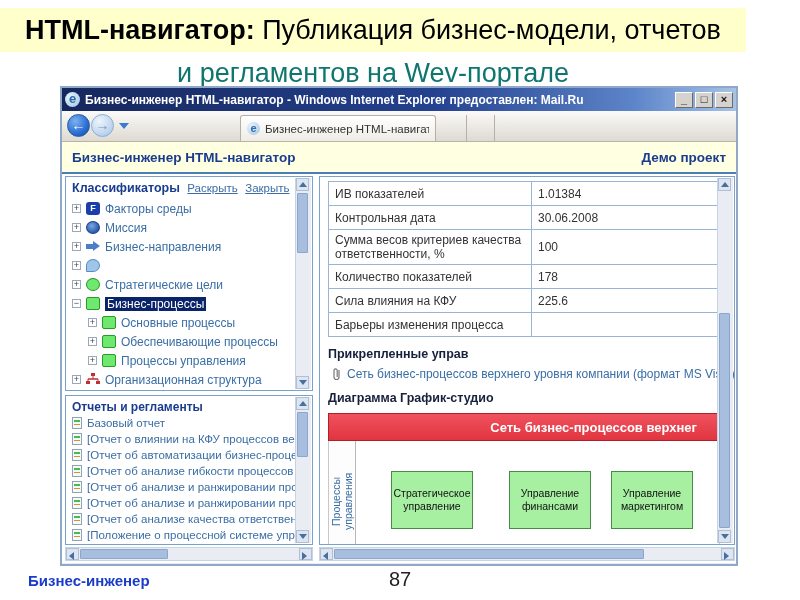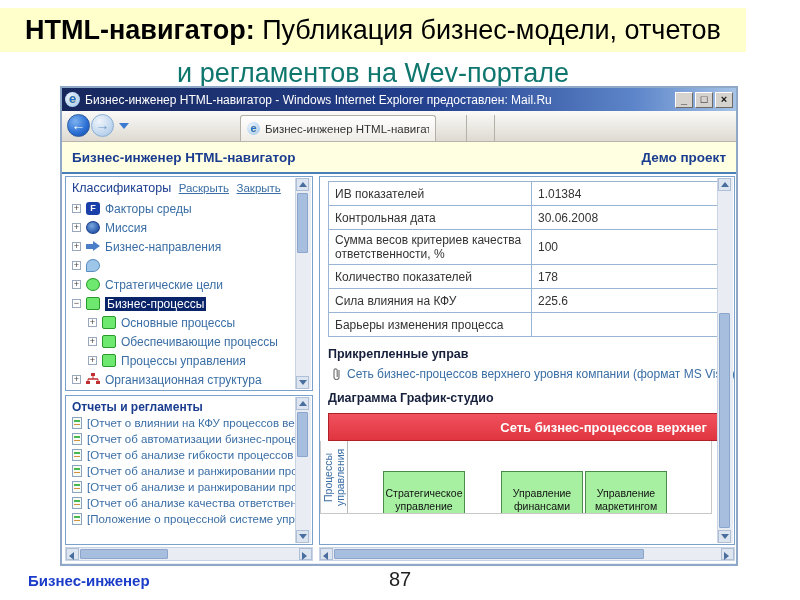--- a/index.html
+++ b/index.html
@@ -24,21 +24,21 @@
     height:23px;display:flex;align-items:center;padding:0 3px;
     background:linear-gradient(to right,#16275c 0%,#24418f 55%,#5d85c9 85%,#a6c4e8 100%);
   }
   .ie-logo{
     width:15px;height:15px;margin-right:5px;flex:0 0 auto;border-radius:50%;
     background:radial-gradient(circle at 35% 35%,#eaf4ff,#bcd8f2 60%,#8fb8e0);
     color:#1f6fd0;font-weight:bold;font-size:13px;line-height:14px;text-align:center;
     text-shadow:0 0 1px #f0c040;
   }
   .titlebar-text{
-    flex:1;color:#ffffff;font-size:12px;font-weight:normal;
+    flex:1;color:#ffffff;font-size:12px;font-weight:bold;
     white-space:nowrap;overflow:hidden;
   }
   .win-buttons{display:flex;gap:2px;flex:0 0 auto;}
   .win-btn{
     width:18px;height:16px;background:#d6d3ce;border:1px solid #fff;
     border-right-color:#6e6a64;border-bottom-color:#6e6a64;box-sizing:border-box;
     font-size:11px;line-height:13px;text-align:center;color:#111;font-weight:bold;
   }
   
   .navbar{
@@ -89,21 +89,21 @@
   .hs-right{left:257px;top:373px;width:416px;}
   .sb-btn{position:absolute;width:13px;height:13px;background:#dde6f0;border:1px solid #aebfd6;box-sizing:border-box;}
   .sb-btn .tri{position:absolute;left:2px;top:3px;width:0;height:0;}
   .tri-up{border-left:4px solid transparent;border-right:4px solid transparent;border-bottom:5px solid #4a6f9e;}
   .tri-down{border-left:4px solid transparent;border-right:4px solid transparent;border-top:5px solid #4a6f9e;}
   .tri-left{border-top:4px solid transparent;border-bottom:4px solid transparent;border-right:5px solid #4a6f9e;top:2px;}
   .tri-right{border-top:4px solid transparent;border-bottom:4px solid transparent;border-left:5px solid #4a6f9e;top:2px;}
   .sb-thumb{position:absolute;background:#a8bedf;border:1px solid #8aa6cc;box-sizing:border-box;border-radius:1px;}
   
   .tree-head{padding:4px 6px 2px 6px;font-size:12.5px;}
-  .tree-title{font-weight:normal;color:#1a3c8f;}
+  .tree-title{font-weight:bold;color:#1a3c8f;}
   .tree-link{color:#3a6ea5;text-decoration:underline;font-size:11.5px;margin-left:4px;cursor:pointer;}
   .tree{list-style:none;margin:2px 0 0 0;padding:0 18px 0 6px;}
   .tree li{display:flex;align-items:center;height:19px;font-size:12px;color:#3a6ea5;white-space:nowrap;overflow:hidden;}
   .tree li.lvl1{padding-left:16px;}
   .expander{
     width:9px;height:9px;flex:0 0 auto;border:1px solid #9aa8bc;background:#fff;
     font-size:9px;line-height:7px;text-align:center;color:#444;margin-right:5px;box-sizing:border-box;
   }
   .t-ico{width:14px;height:13px;flex:0 0 auto;margin-right:5px;position:relative;}
   .ico-f{background:#1a3fa8;border-radius:3px;color:#fff;font-size:9px;font-weight:bold;text-align:center;line-height:13px;}
@@ -133,40 +133,40 @@
   }
   .props td.lbl{width:190px;}
   .props td.val{width:176px;}
   .sec-head{margin:10px 0 0 8px;font-size:12.5px;font-weight:bold;color:#16203c;}
   .attach-row{display:flex;align-items:center;margin:6px 0 0 12px;font-size:12px;}
   .clip{width:9px;height:14px;margin-right:6px;flex:0 0 auto;}
   .attach-link{color:#3a6ea5;cursor:pointer;white-space:nowrap;overflow:hidden;}
   .dg-banner{
     margin:8px 0 0 8px;width:392px;height:28px;background:linear-gradient(#f0525e,#e03540);
     border:1px solid #b02028;box-sizing:border-box;color:#fff;font-weight:bold;font-size:13px;
-    display:flex;align-items:center;justify-content:flex-end;padding-right:12px;overflow:hidden;white-space:nowrap;
+    display:flex;align-items:center;justify-content:flex-end;padding-right:22px;overflow:hidden;white-space:nowrap;
   }
   .dg-body{
-    width:392px;height:73px;background:#fff;border:1px solid #c8c8c8;border-top:none;
+    margin-left:8px;width:392px;height:121px;background:#fff;border:1px solid #c8c8c8;border-top:none;
     box-sizing:border-box;position:relative;overflow:hidden;
   }
   .dg-side{
     position:absolute;left:0;top:0;bottom:0;width:26px;border-right:1px solid #b8b8b8;background:#fdfdfd;
     display:flex;align-items:center;justify-content:center;
   }
   .dg-side span{
     writing-mode:vertical-rl;transform:rotate(180deg);font-size:10.5px;color:#3a6ea5;
     text-align:center;line-height:12px;white-space:normal;height:92px;
   }
   .dg-box{
     position:absolute;top:30px;width:82px;height:58px;background:#a7f0a2;
     border:1px solid #4a8a4a;box-sizing:border-box;display:flex;align-items:center;justify-content:center;
     text-align:center;font-size:10.5px;color:#111;line-height:13px;padding:2px;
   }
-  .dg-b0{left:62px;} .dg-b1{left:180px;} .dg-b2{left:264px;}
+  .dg-b0{left:62px;} .dg-b1{left:180px;} .dg-b2{left:282px;}
   
   .slide-footer-left{position:absolute;left:28px;top:572px;font-size:15px;font-weight:bold;color:#1a3cc8;}
   .slide-page-num{position:absolute;left:320px;top:568px;width:160px;text-align:center;font-size:20px;color:#222;}
 </style>
 </head>
 <body>
 
 <div class="slide-title">
   <span class="title-line1"><b>HTML-навигатор:</b><span> Публикация бизнес-модели, отчетов</span></span>
   <span class="title-line2">и регламентов на Wev-портале</span>
@@ -281,20 +281,24 @@
             <span class="tri tri-down"></span>
           </span>
       </div>
     </div>
 
     <div class="panel p-reports">
       <div class="rep-head">Отчеты и регламенты</div>
       <ul class="rep-list">
         <li>
             <span class="doc-ico"></span>
+            <span>Базовый отчет</span>
+          </li>
+        <li>
+            <span class="doc-ico"></span>
             <span>[Отчет о влиянии на КФУ процессов вер</span>
           </li>
         <li>
             <span class="doc-ico"></span>
             <span>[Отчет об автоматизации бизнес-процессо</span>
           </li>
         <li>
             <span class="doc-ico"></span>
             <span>[Отчет об анализе гибкости процессов ве</span>
           </li>

